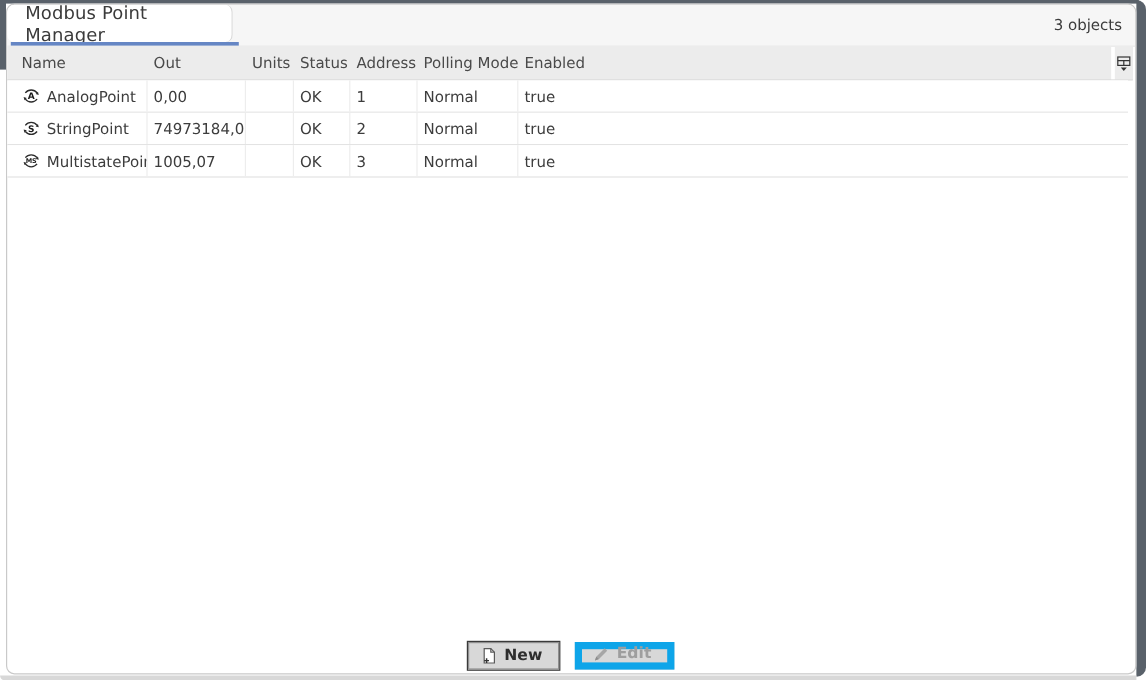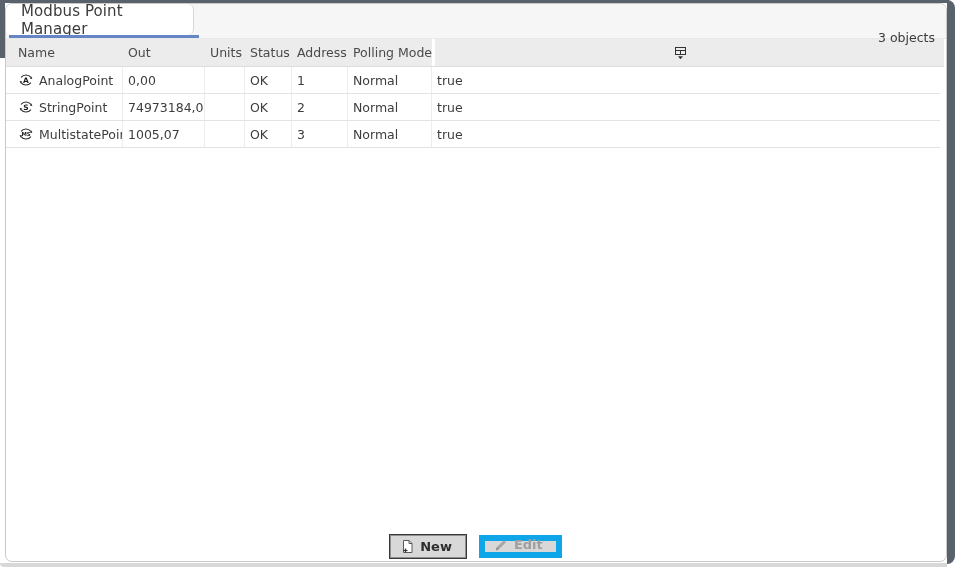--- a/index.html
+++ b/index.html
@@ -23,21 +23,21 @@
 
   
   .tabbar{position:relative;height:34px;background:#f6f6f6;border-bottom:1px solid #e9e9e9;}
   .tab{
     position:absolute;left:0;top:0;width:188px;height:31px;
     background:#ffffff;border-right:1px solid #d6d6d6;
     display:flex;align-items:center;padding-left:15px;box-sizing:border-box;
     font-size:15px;color:#3b3b3b;letter-spacing:.1px;border-radius:6px;
   }
   .tab-underline{position:absolute;left:3px;top:31px;width:190px;height:3px;background:#6586c4;}
-  .object-count{position:absolute;right:11px;top:26px;font-size:12.5px;color:#3b3b3b;}
+  .object-count{position:absolute;right:11px;top:9px;font-size:12.5px;color:#3b3b3b;}
 
   
   .grid{display:grid;grid-template-columns:117px 82px 40px 47px 56px 84px 1fr 18px;}
   .thead{
     margin-right:2px;height:27px;background:#ececec;border-bottom:1px solid #dcdcdc;
     align-items:center;font-size:12.5px;color:#4a4a4a;
   }
   .th{padding-left:5px;white-space:nowrap;overflow:hidden;}
   .th.first{padding-left:12px;}
   .th-icon-cell{
@@ -82,20 +82,21 @@
     <span class="object-count">3 objects</span>
   </div>
 
   <div class="grid thead">
     <div class="th first">Name</div>
     <div class="th">Out</div>
     <div class="th">Units</div>
     <div class="th">Status</div>
     <div class="th">Address</div>
     <div class="th">Polling Mode</div>
+    <div class="th">Enabled</div>
     <div class="th-icon-cell">
       <svg width="13" height="14" viewBox="0 0 13 14">
         <rect x="1.5" y="1.5" width="10" height="7" fill="none" stroke="#333" stroke-width="1"></rect>
         <line x1="1.5" y1="4.5" x2="11.5" y2="4.5" stroke="#333" stroke-width="1"></line>
         <line x1="6.5" y1="4.5" x2="6.5" y2="8.5" stroke="#333" stroke-width="1"></line>
         <path d="M4 10.2 h5 l-2.5 3 z" fill="#333"></path>
       </svg>
     </div>
   </div>
 

